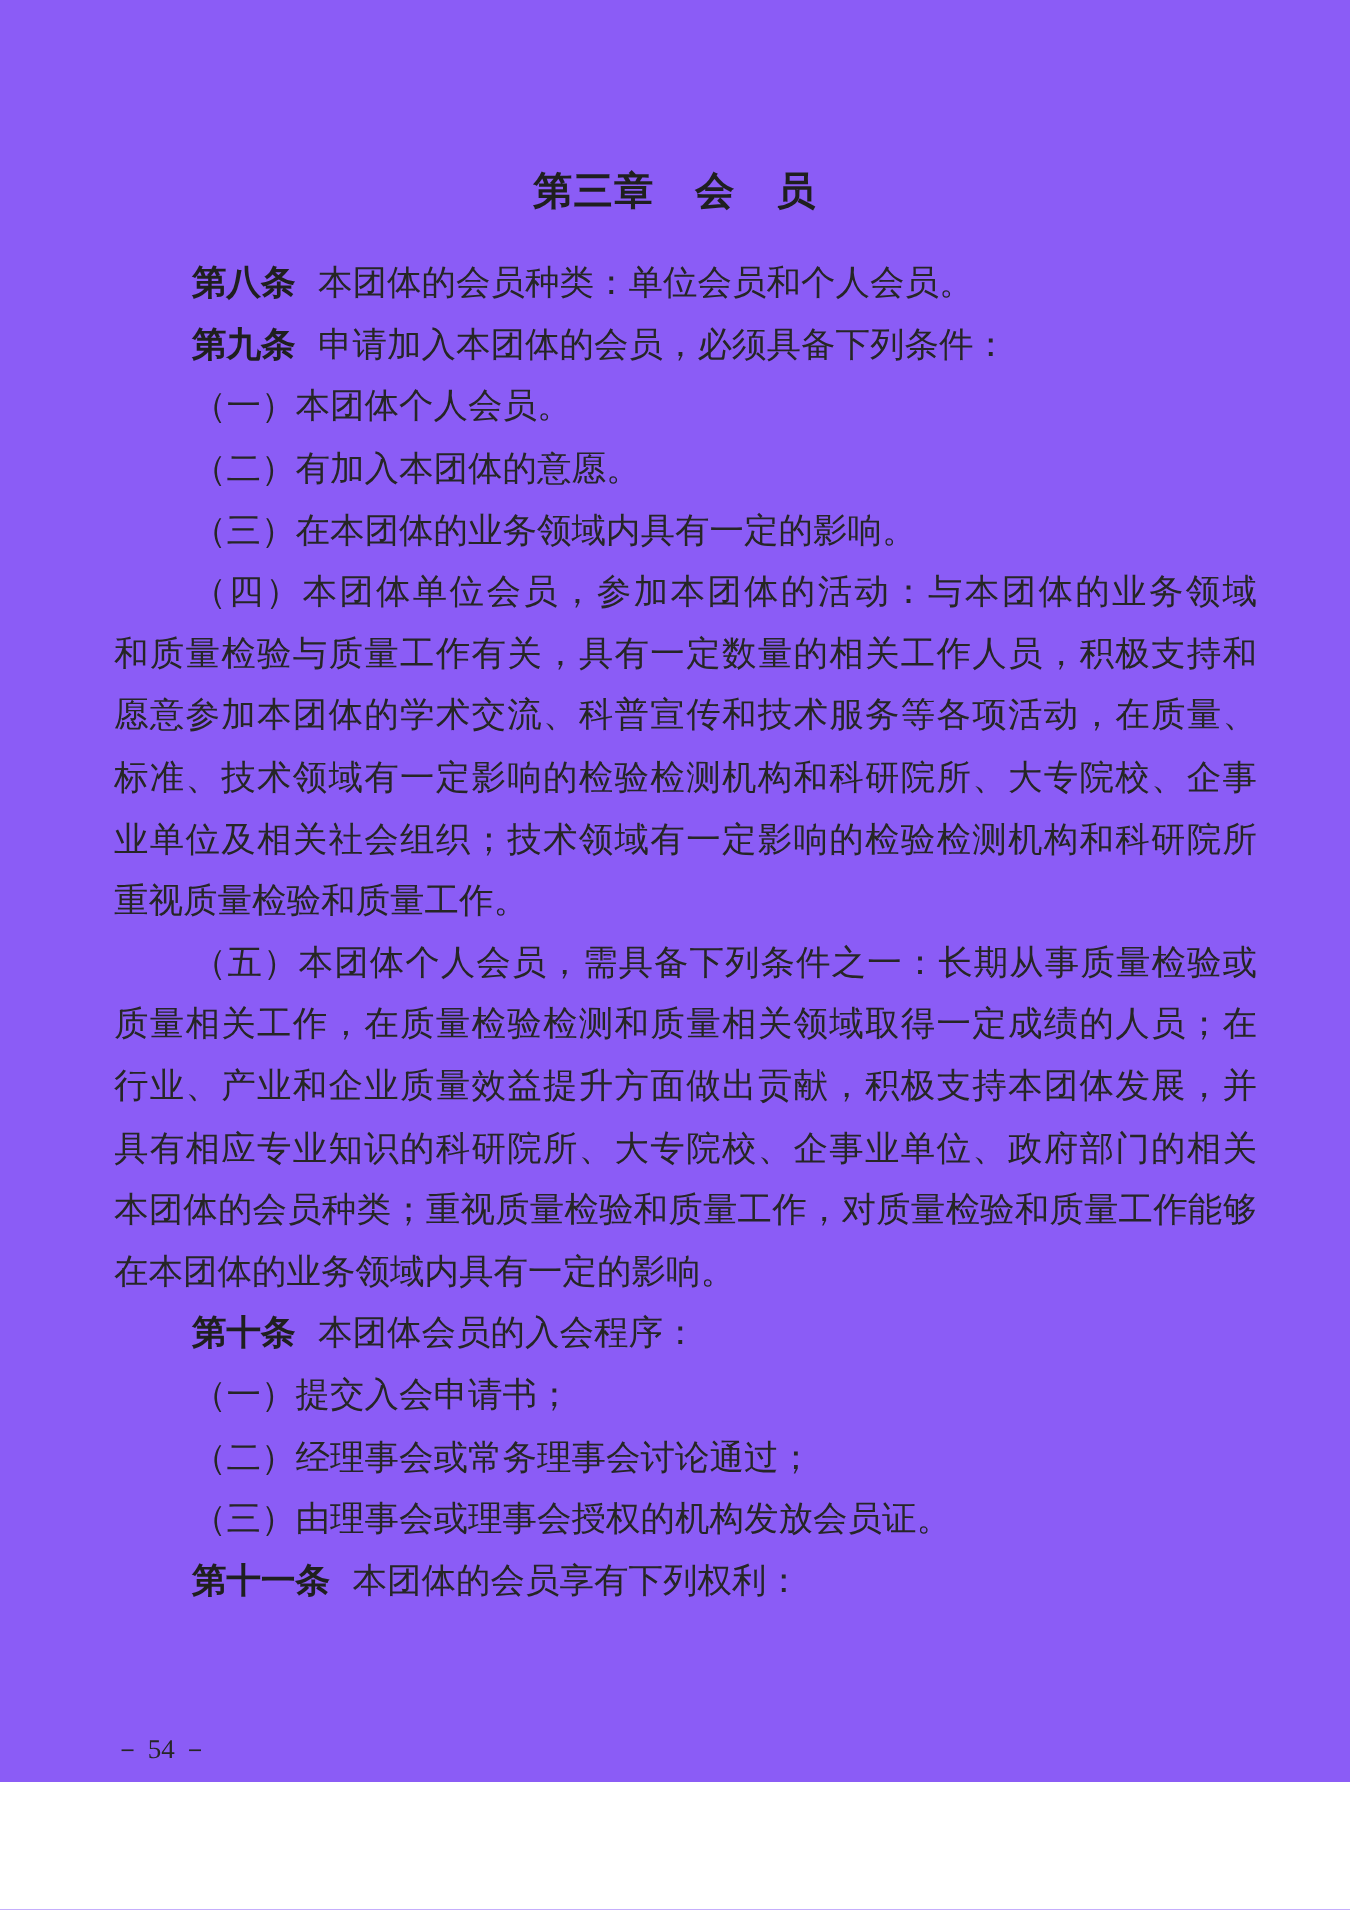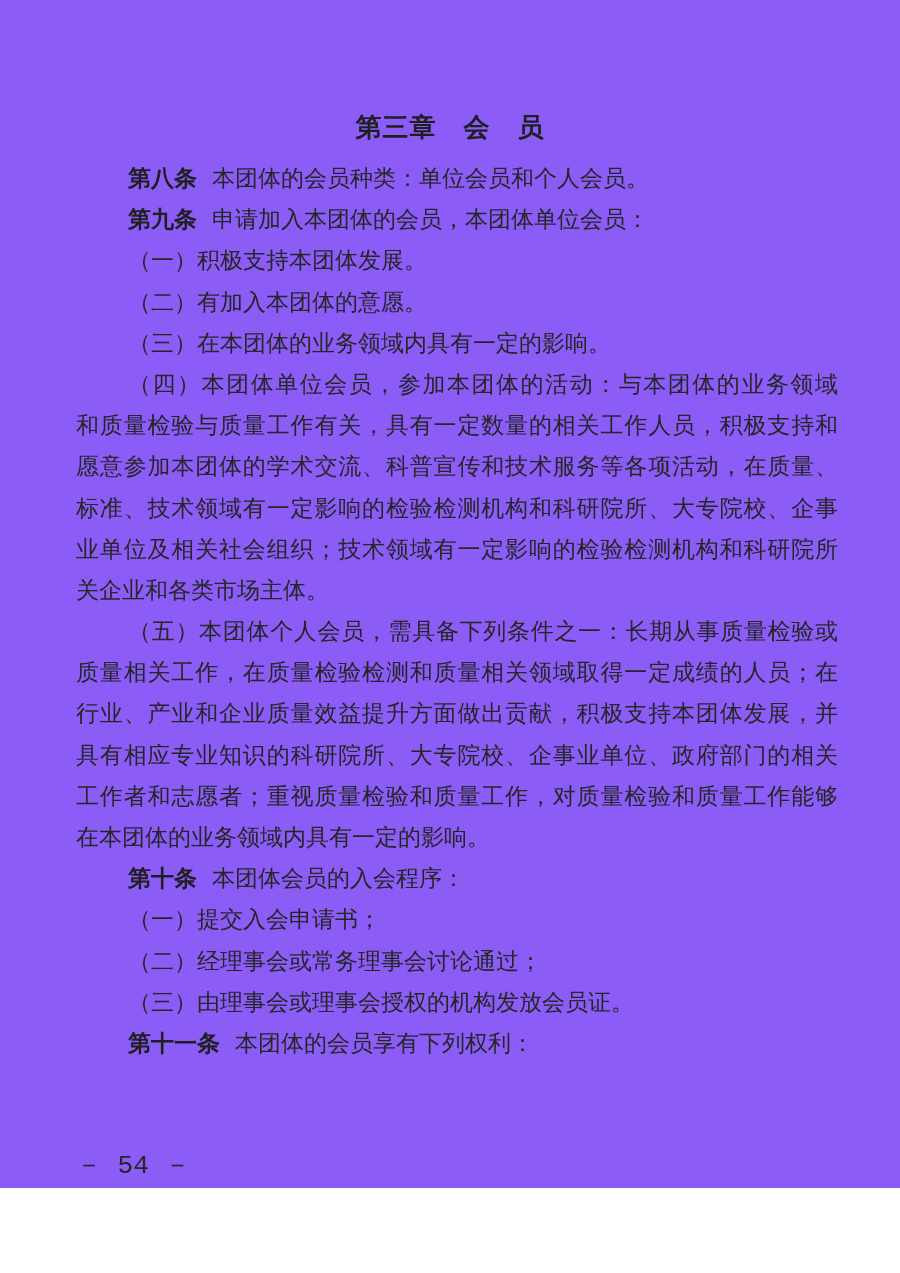--- a/index.html
+++ b/index.html
@@ -23,21 +23,21 @@
     text-align: center;
     font-family: "Liberation Sans", "DejaVu Sans", sans-serif;
     font-weight: bold;
     font-size: 26px;
     line-height: 38px;
     letter-spacing: 1px;
     color: #1f1f1f;
   }
   .doc-body {
     position: absolute;
-    top: 158px;
+    top: 168px;
     left: 76px;
     width: 762px;
     font-family: "Liberation Serif", "DejaVu Serif", serif;
     font-size: 23px;
     color: #262626;
   }
   .line {
     height: 41.2px;
     line-height: 41.2px;
     white-space: nowrap;
@@ -54,50 +54,50 @@
   .article-num {
     font-family: "Liberation Sans", "DejaVu Sans", sans-serif;
     font-weight: bold;
     color: #1f1f1f;
     margin-right: 15px;
   }
   .page-footer {
     position: absolute;
     top: 1146px;
     left: 76px;
-    font-family: Liberation Mono, monospace;
-    font-size: 26px;
+    font-family: Liberation Serif, serif;
+    font-size: 18px;
     line-height: 41px;
     color: #262626;
   }
 </style>
 </head>
 <body>
 
 <div class="page">
 
   <div class="chapter-title">第三章　会　员</div>
 
   <div class="doc-body">
       <div class="line indent"><span class="article-num">第八条</span><span>本团体的会员种类：单位会员和个人会员。</span></div>
-      <div class="line indent"><span class="article-num">第九条</span><span>申请加入本团体的会员，本团体单位会员：</span></div>
-      <div class="line indent"><span>（一）积极支持本团体发展。</span></div>
+      <div class="line indent"><span class="article-num">第九条</span><span>申请加入本团体的会员，必须具备下列条件：</span></div>
+      <div class="line indent"><span>（一）本团体个人会员。</span></div>
       <div class="line indent"><span>（二）有加入本团体的意愿。</span></div>
       <div class="line indent"><span>（三）在本团体的业务领域内具有一定的影响。</span></div>
       <div class="line indent justify"><span>（四）本团体单位会员，参加本团体的活动：与本团体的业务领域</span></div>
       <div class="line justify"><span>和质量检验与质量工作有关，具有一定数量的相关工作人员，积极支持和</span></div>
       <div class="line justify"><span>愿意参加本团体的学术交流、科普宣传和技术服务等各项活动，在质量、</span></div>
       <div class="line justify"><span>标准、技术领域有一定影响的检验检测机构和科研院所、大专院校、企事</span></div>
       <div class="line justify"><span>业单位及相关社会组织；技术领域有一定影响的检验检测机构和科研院所</span></div>
-      <div class="line"><span>关企业和各类市场主体。</span></div>
+      <div class="line"><span>重视质量检验和质量工作。</span></div>
       <div class="line indent justify"><span>（五）本团体个人会员，需具备下列条件之一：长期从事质量检验或</span></div>
       <div class="line justify"><span>质量相关工作，在质量检验检测和质量相关领域取得一定成绩的人员；在</span></div>
       <div class="line justify"><span>行业、产业和企业质量效益提升方面做出贡献，积极支持本团体发展，并</span></div>
       <div class="line justify"><span>具有相应专业知识的科研院所、大专院校、企事业单位、政府部门的相关</span></div>
-      <div class="line justify"><span>工作者和志愿者；重视质量检验和质量工作，对质量检验和质量工作能够</span></div>
+      <div class="line justify"><span>本团体的会员种类；重视质量检验和质量工作，对质量检验和质量工作能够</span></div>
       <div class="line"><span>在本团体的业务领域内具有一定的影响。</span></div>
       <div class="line indent"><span class="article-num">第十条</span><span>本团体会员的入会程序：</span></div>
       <div class="line indent"><span>（一）提交入会申请书；</span></div>
       <div class="line indent"><span>（二）经理事会或常务理事会讨论通过；</span></div>
       <div class="line indent"><span>（三）由理事会或理事会授权的机构发放会员证。</span></div>
       <div class="line indent"><span class="article-num">第十一条</span><span>本团体的会员享有下列权利：</span></div>
     </div>
 
   <div class="page-footer">－ 54 －</div>
 

